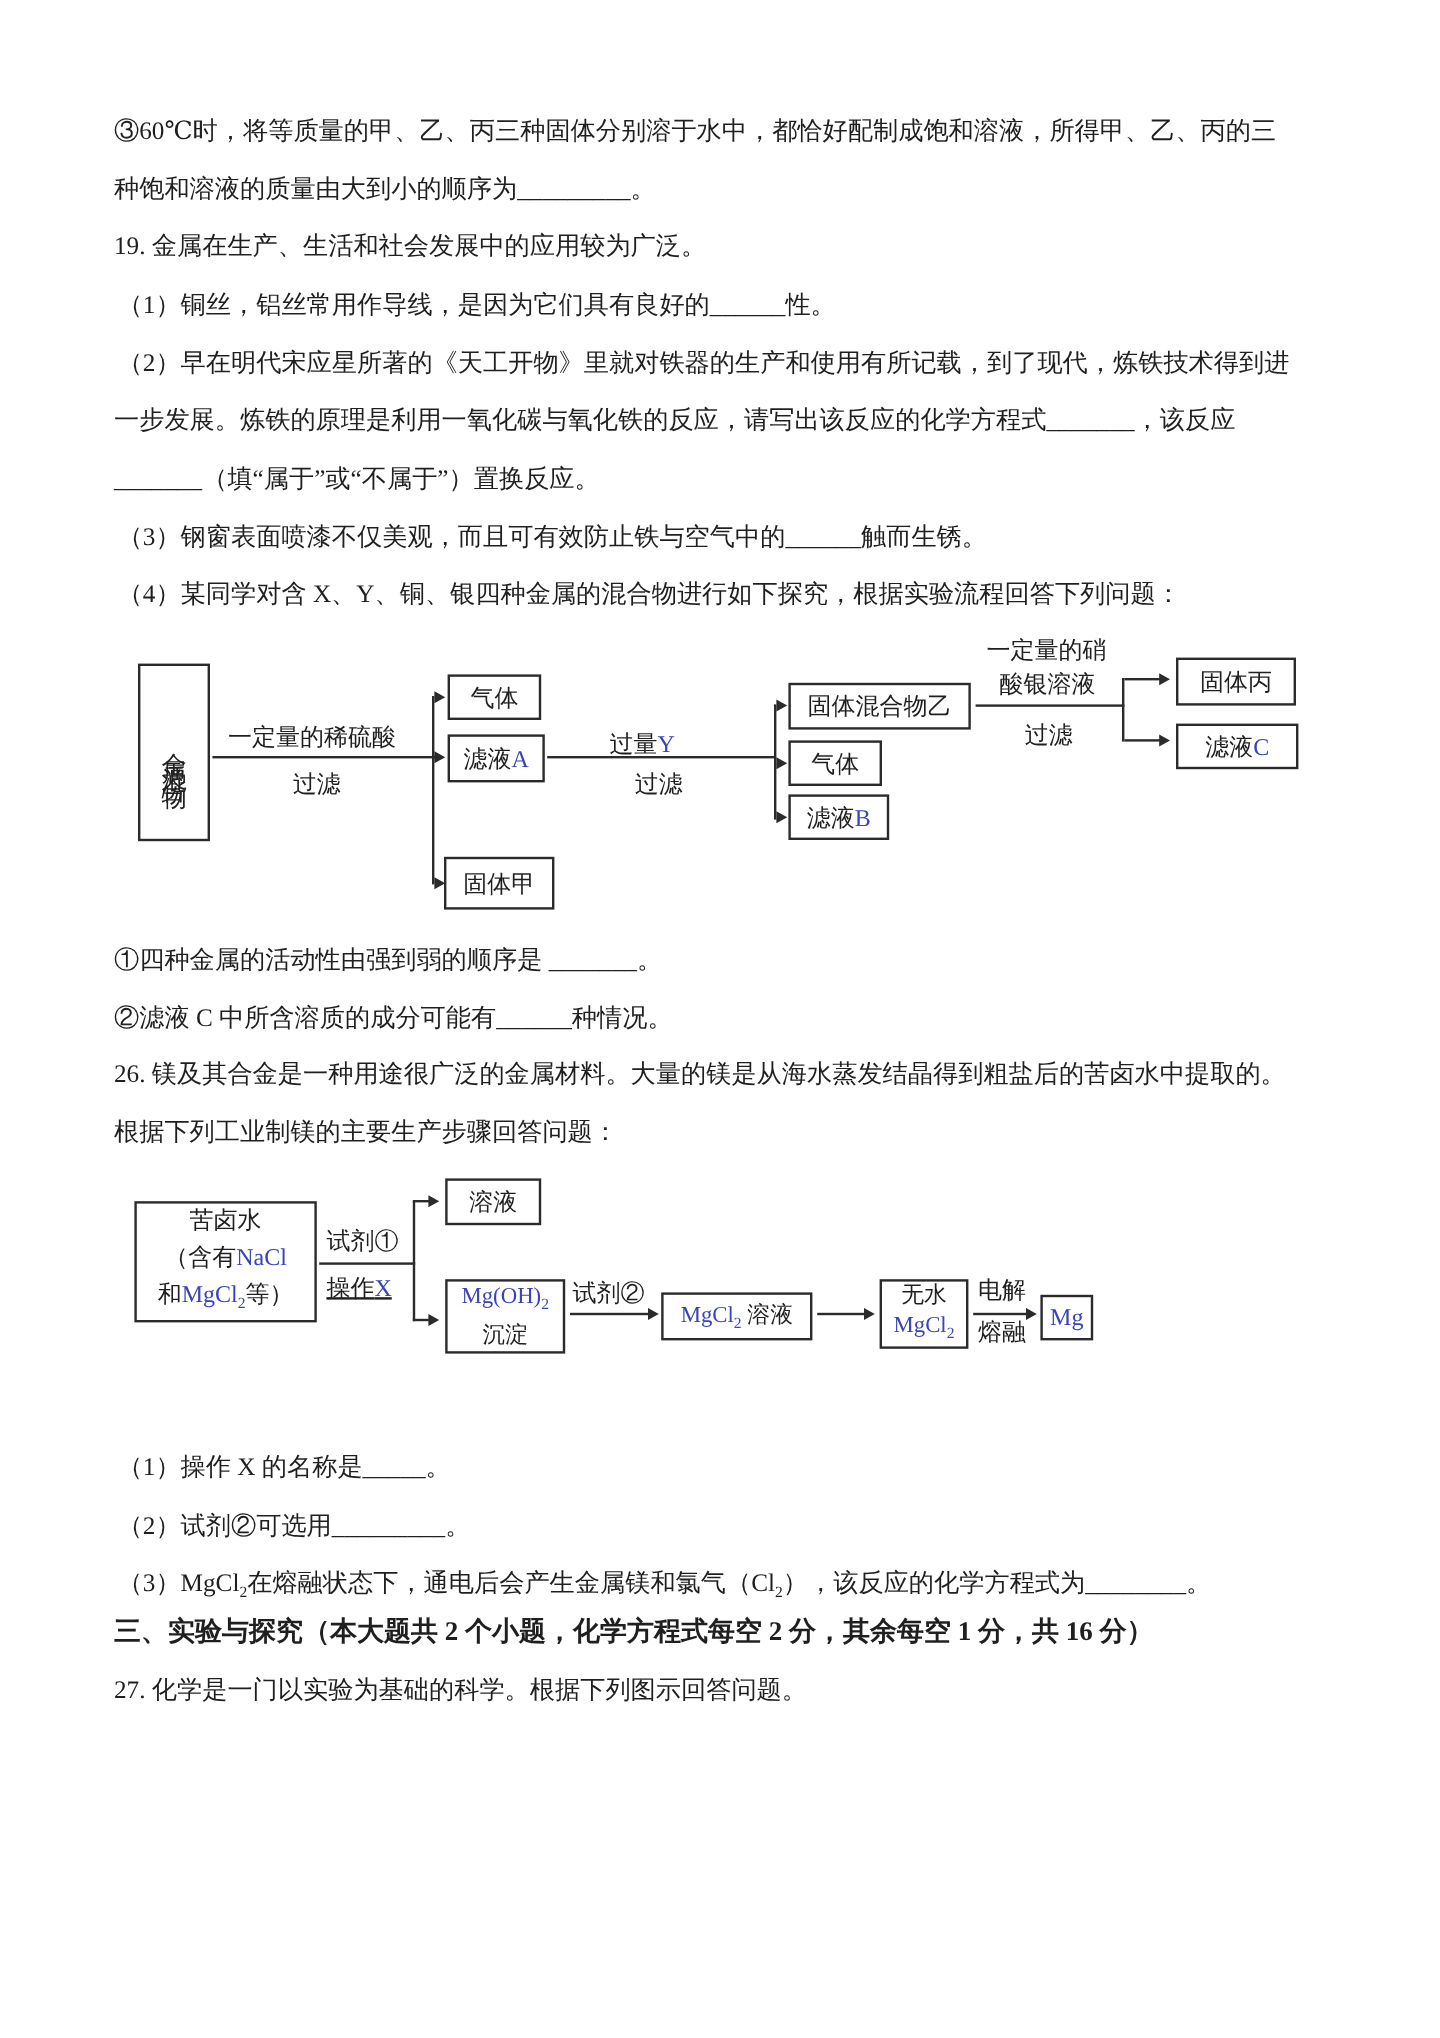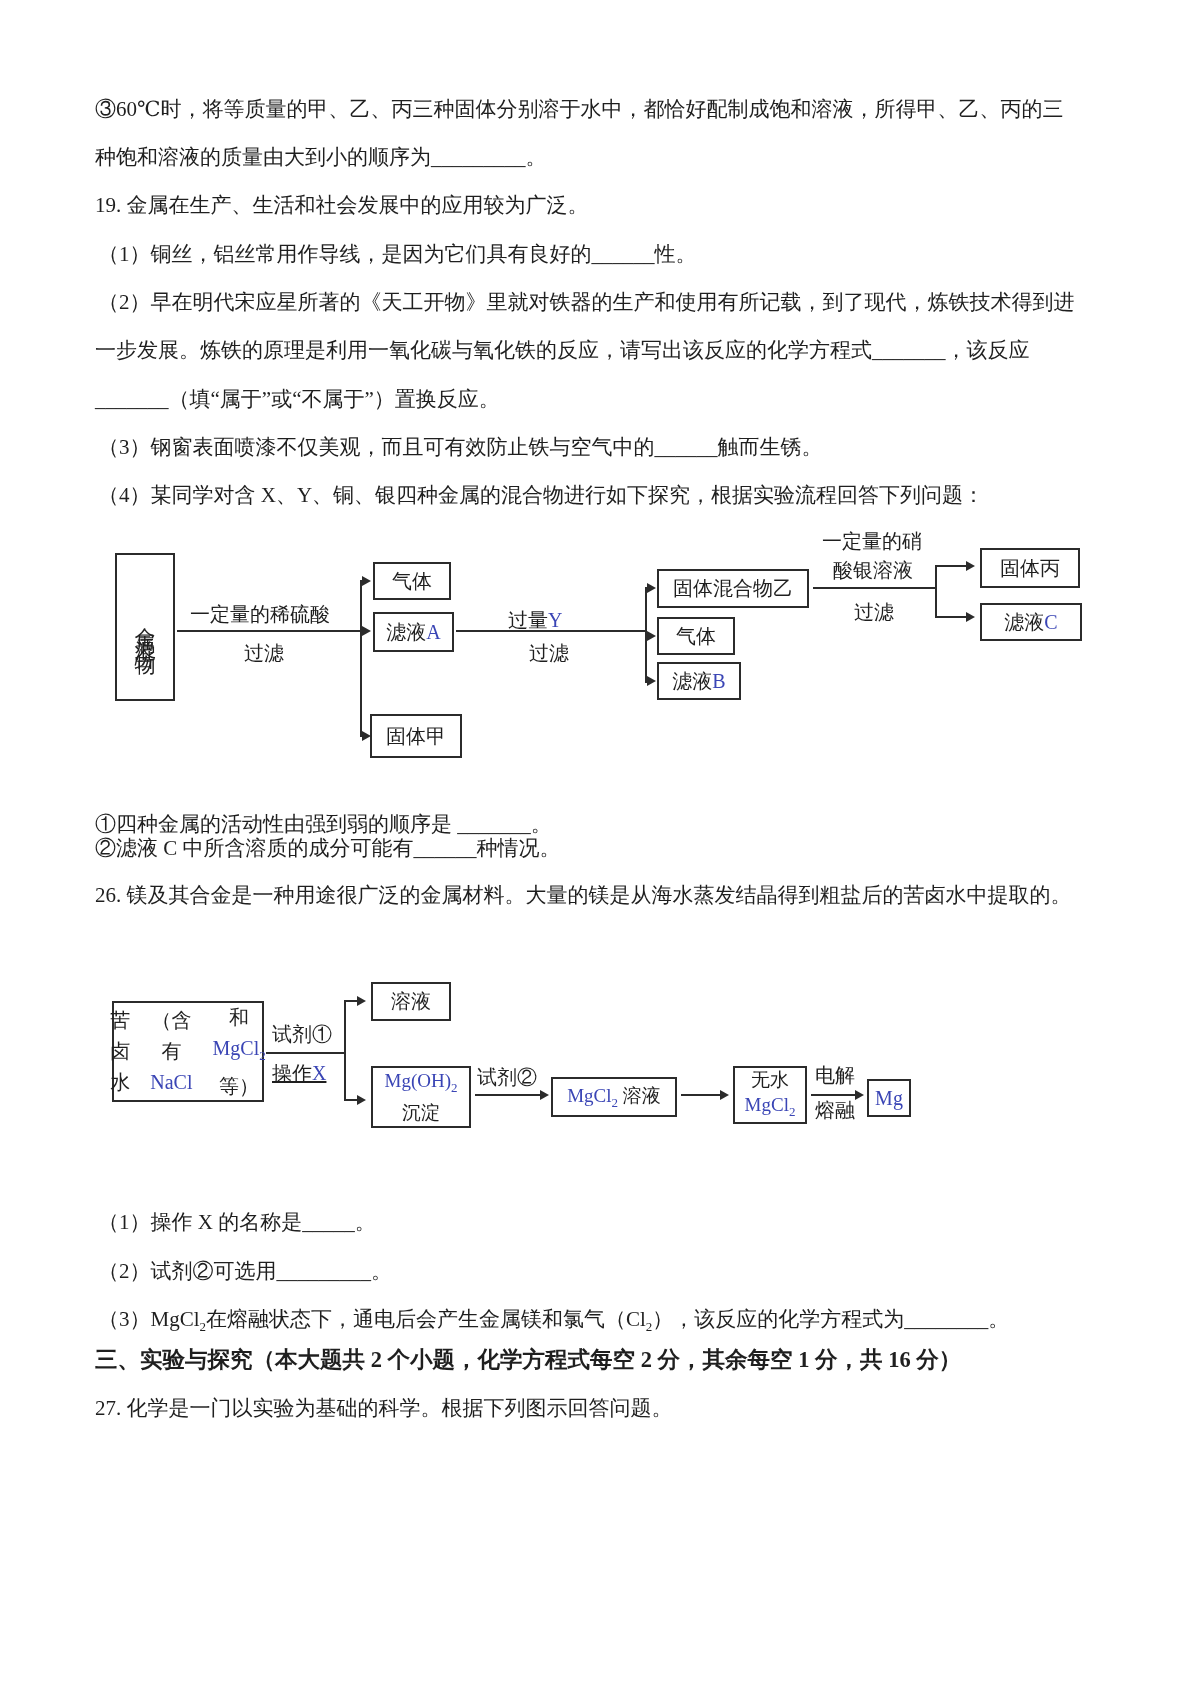--- a/index.html
+++ b/index.html
@@ -125,25 +125,26 @@
   <div class="hline" style="left:937px; top:616px; width:31px;"></div>
   <div class="arrow-r" style="left:966px; top:612px;"></div>
 
   <div class="dbox" style="left:980px; top:548px; width:100px; height:40px;">
     <span>固体丙</span>
   </div>
   <div class="dbox" style="left:980px; top:603px; width:102px; height:38px;">
     <span><span>滤液</span><span class="blue">C</span></span>
   </div>
 
-  <div class="line" style="left:95px; top:787px;margin-top:24px;">①四种金属的活动性由强到弱的顺序是 _______。</div>
+  <div class="line" style="left:95px; top:787px;">①四种金属的活动性由强到弱的顺序是 _______。</div>
   <div class="line" style="left:95px; top:835px;">②滤液 C 中所含溶质的成分可能有______种情况。</div>
   <div class="line" style="left:95px; top:882px;">26. 镁及其合金是一种用途很广泛的金属材料。大量的镁是从海水蒸发结晶得到粗盐后的苦卤水中提取的。</div>
+  <div class="line" style="left:95px; top:930px;">根据下列工业制镁的主要生产步骤回答问题：</div>
 
-  <div class="dbox" style="left:112px; top:1001px; width:152px; height:101px; flex-direction:row; line-height:31px;gap:20px;">
+  <div class="dbox" style="left:112px; top:1001px; width:152px; height:101px; flex-direction:column; line-height:31px;">
     <div>苦卤水</div>
     <div><span>（含有</span><span class="blue">NaCl</span></div>
     <div><span>和</span><span class="blue"><span>MgCl</span><sub>2</sub></span><span>等）</span></div>
   </div>
 
   <div class="hline" style="left:266px; top:1052px; width:80px;"></div>
   <div class="dlabel" style="left:272px; top:1021px;">试剂①</div>
   <div class="dlabel" style="left:272px; top:1060px;text-decoration:underline;"><span>操作</span><span class="blue">X</span></div>
   <div class="vline" style="left:344px; top:1001px; height:100px;"></div>
 

